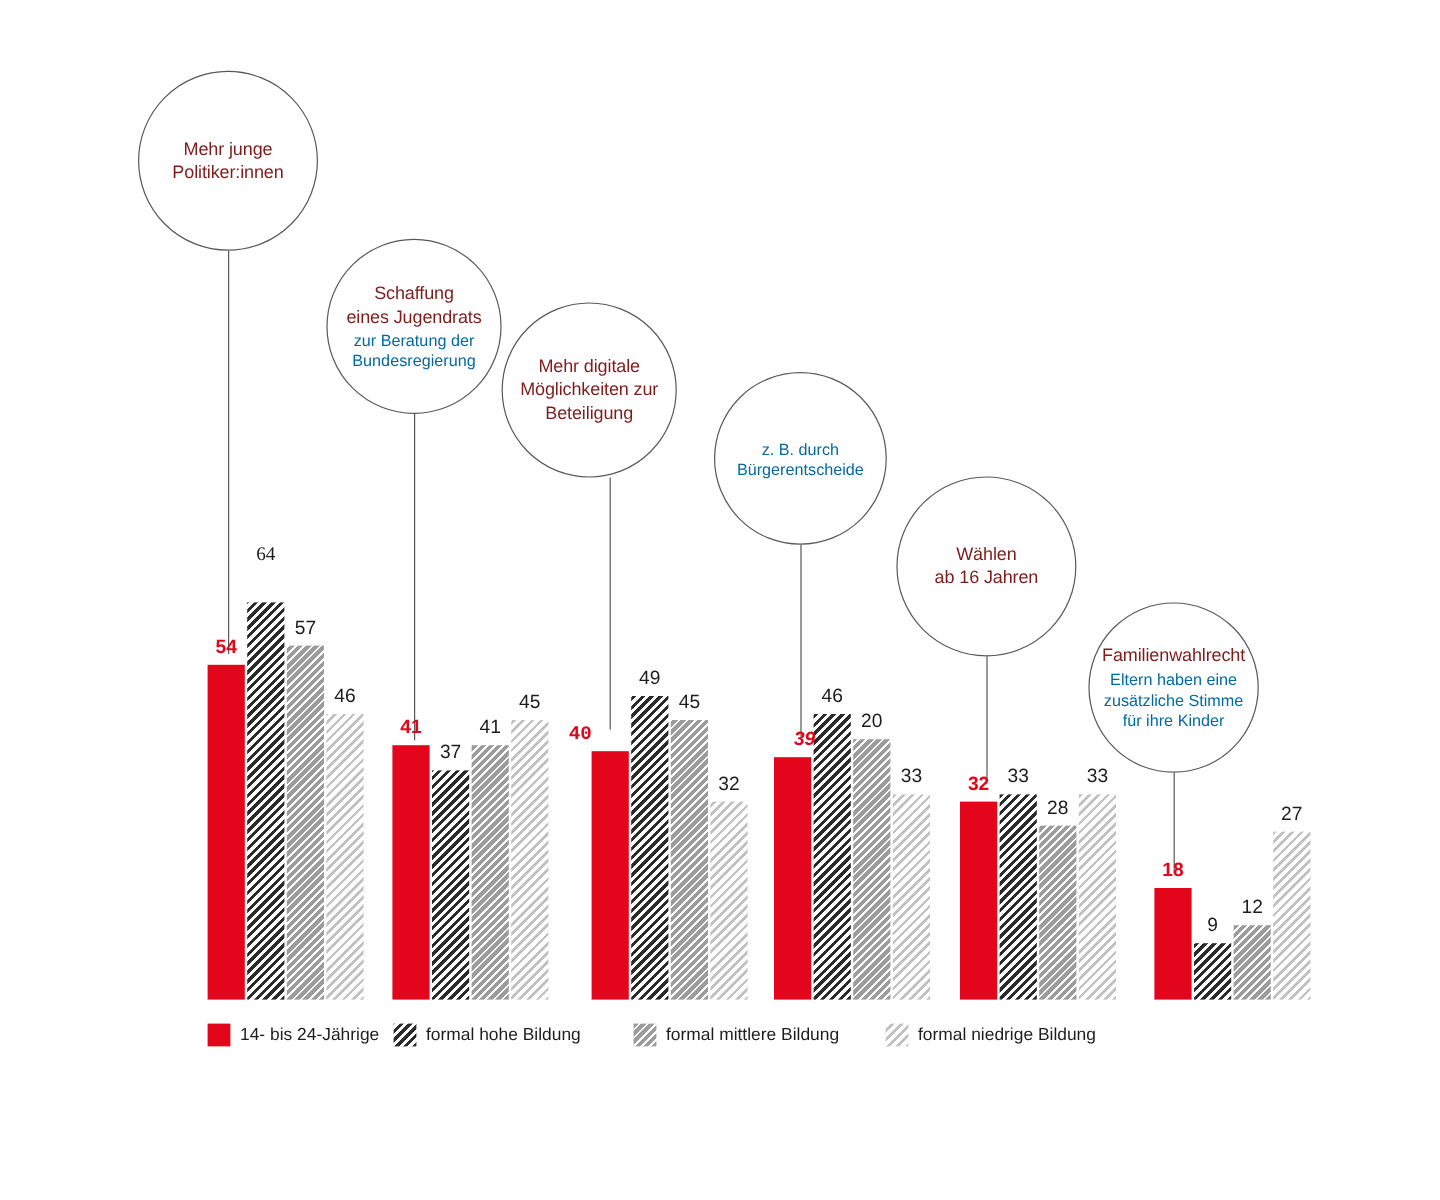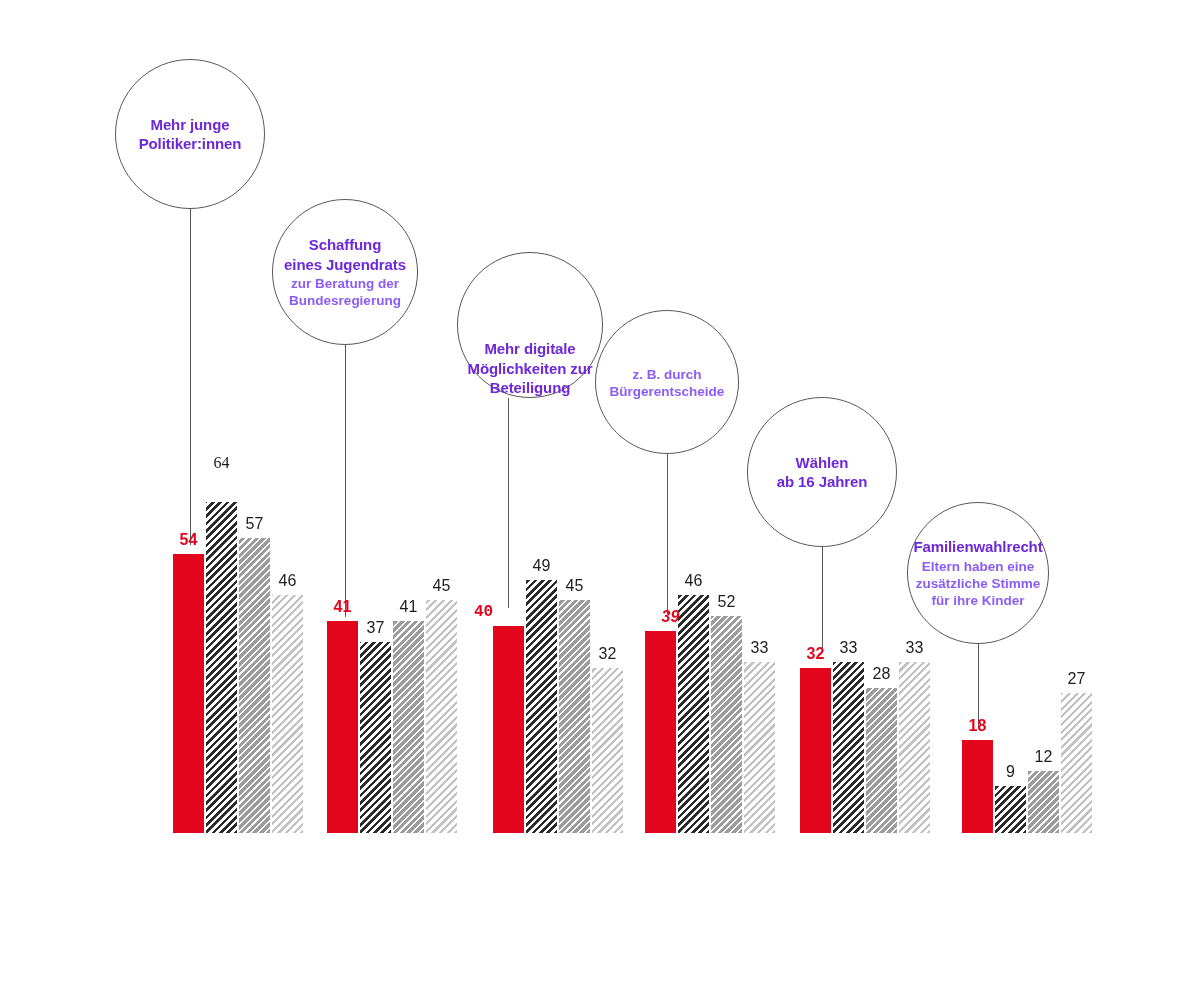--- a/index.html
+++ b/index.html
@@ -20,32 +20,32 @@
     box-sizing:border-box;
     display:flex;
     flex-direction:column;
     align-items:center;
     justify-content:center;
     text-align:center;
     background:#fff;
     z-index:5;
   }
   .callout .c-title{
-    font-weight:bold;
+    font-weight:normal;
     font-size:15px;
     line-height:1.28;
     letter-spacing:-0.1px;
-    color:#6d28d9;
+    color:#7f1d1d;
     white-space:pre-line;
   }
   .callout .c-sub{
-    font-weight:bold;
+    font-weight:normal;
     font-size:13.5px;
     line-height:1.26;
-    color:#8b5cf6;
+    color:#0369a1;
     white-space:pre-line;
     margin-top:1px;
   }
   .connector{
     position:absolute;
     width:1px;
     background:#585858;
     z-index:1;
   }
 
@@ -147,21 +147,21 @@
 Politiker:innen</div>
       </div>
       <div class="connector" style="left: 345px; top: 345px; height: 272px;"></div>
       <div class="callout" style="left: 272px; top: 199px; width: 146px; height: 146px;">
         <div class="c-title">Schaffung
 eines Jugendrats</div>
         <div class="c-sub">zur Beratung der
 Bundesregierung</div>
       </div>
       <div class="connector" style="left: 508px; top: 398px; height: 210px;"></div>
-      <div class="callout" style="left: 457px; top: 252px; width: 146px; height: 146px; justify-content: flex-end;">
+      <div class="callout" style="left: 418px; top: 252px; width: 146px; height: 146px;">
         <div class="c-title">Mehr digitale
 Möglichkeiten zur
 Beteiligung</div>
       </div>
       <div class="connector" style="left: 667px; top: 454px; height: 160px;"></div>
       <div class="callout" style="left: 595px; top: 310px; width: 144px; height: 144px;">
         <div class="c-sub">z. B. durch
 Bürgerentscheide</div>
       </div>
       <div class="connector" style="left: 822px; top: 547px; height: 101px;"></div>
@@ -201,36 +201,54 @@
       <div class="vlabel" style="left: 520px; top: 557.67px; width: 43px;">49</div>
       <div class="bar mittlere" style="left: 559px; top: 600.35px; width: 31px; height: 232.65px;"></div>
       <div class="vlabel" style="left: 553px; top: 578.35px; width: 43px;">45</div>
       <div class="bar niedrige" style="left: 592px; top: 667.56px; width: 31px; height: 165.44px;"></div>
       <div class="vlabel" style="left: 586px; top: 645.56px; width: 43px;">32</div>
       <div class="bar red" style="left: 645px; top: 631.37px; width: 31px; height: 201.63px;"></div>
       <div class="vlabel accent" style="left: 649px; top: 609.37px; width: 43px; font-style: italic;">39</div>
       <div class="bar hohe" style="left: 678px; top: 595.18px; width: 31px; height: 237.82px;"></div>
       <div class="vlabel" style="left: 672px; top: 573.18px; width: 43px;">46</div>
       <div class="bar mittlere" style="left: 711px; top: 615.86px; width: 31px; height: 217.14px;"></div>
-      <div class="vlabel" style="left: 705px; top: 593.86px; width: 43px;">52</div>
+      <div class="vlabel" style="left: 705px; top: 593.86px; width: 43px;">20</div>
       <div class="bar niedrige" style="left: 744px; top: 662.39px; width: 31px; height: 170.61px;"></div>
       <div class="vlabel" style="left: 738px; top: 640.39px; width: 43px;">33</div>
       <div class="bar red" style="left: 800px; top: 667.56px; width: 31px; height: 165.44px;"></div>
       <div class="vlabel accent" style="left: 794px; top: 645.56px; width: 43px;">32</div>
       <div class="bar hohe" style="left: 833px; top: 662.39px; width: 31px; height: 170.61px;"></div>
       <div class="vlabel" style="left: 827px; top: 640.39px; width: 43px;">33</div>
       <div class="bar mittlere" style="left: 866px; top: 688.24px; width: 31px; height: 144.76px;"></div>
       <div class="vlabel" style="left: 860px; top: 666.24px; width: 43px;">28</div>
       <div class="bar niedrige" style="left: 899px; top: 662.39px; width: 31px; height: 170.61px;"></div>
       <div class="vlabel" style="left: 893px; top: 640.39px; width: 43px;">33</div>
       <div class="bar red" style="left: 962px; top: 739.94px; width: 31px; height: 93.06px;"></div>
       <div class="vlabel accent" style="left: 956px; top: 717.94px; width: 43px;">18</div>
       <div class="bar hohe" style="left: 995px; top: 786.47px; width: 31px; height: 46.53px;"></div>
       <div class="vlabel" style="left: 989px; top: 764.47px; width: 43px;">9</div>
       <div class="bar mittlere" style="left: 1028px; top: 770.96px; width: 31px; height: 62.04px;"></div>
       <div class="vlabel" style="left: 1022px; top: 748.96px; width: 43px;">12</div>
       <div class="bar niedrige" style="left: 1061px; top: 693.41px; width: 31px; height: 139.59px;"></div>
       <div class="vlabel" style="left: 1055px; top: 671.41px; width: 43px;">27</div>
     </div>
 
+  <div id="legend" style="position: absolute; height: 20px; width: 760px; display: block;">
+      <div class="legend-item" style="position: absolute; left: 0px; top: 0px;">
+        <span class="swatch red"></span>
+        <span class="legend-label">14- bis 24-Jährige</span>
+      </div>
+      <div class="legend-item" style="position: absolute; left: 155px; top: 0px;">
+        <span class="swatch hohe"></span>
+        <span class="legend-label">formal hohe Bildung</span>
+      </div>
+      <div class="legend-item" style="position: absolute; left: 355px; top: 0px;">
+        <span class="swatch mittlere"></span>
+        <span class="legend-label">formal mittlere Bildung</span>
+      </div>
+      <div class="legend-item" style="position: absolute; left: 565px; top: 0px;">
+        <span class="swatch niedrige"></span>
+        <span class="legend-label">formal niedrige Bildung</span>
+      </div>
+    </div>
 
 
 </div>
 
 </body></html>

